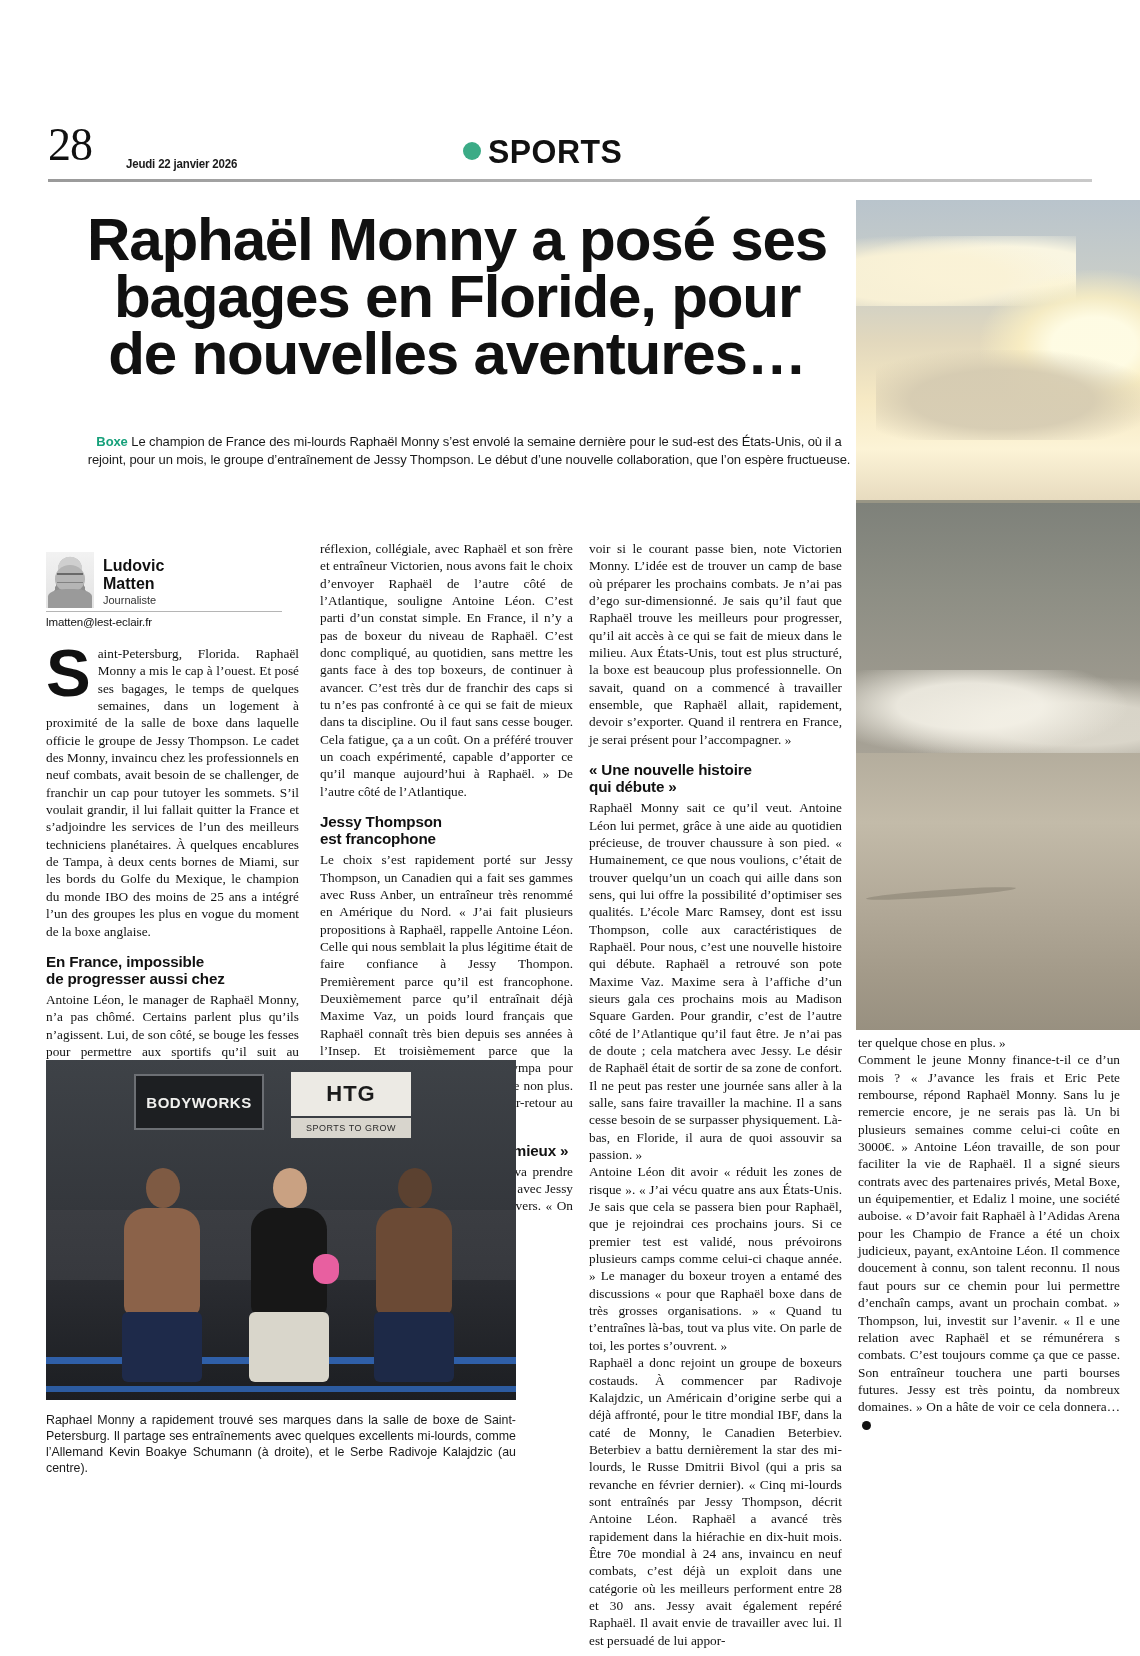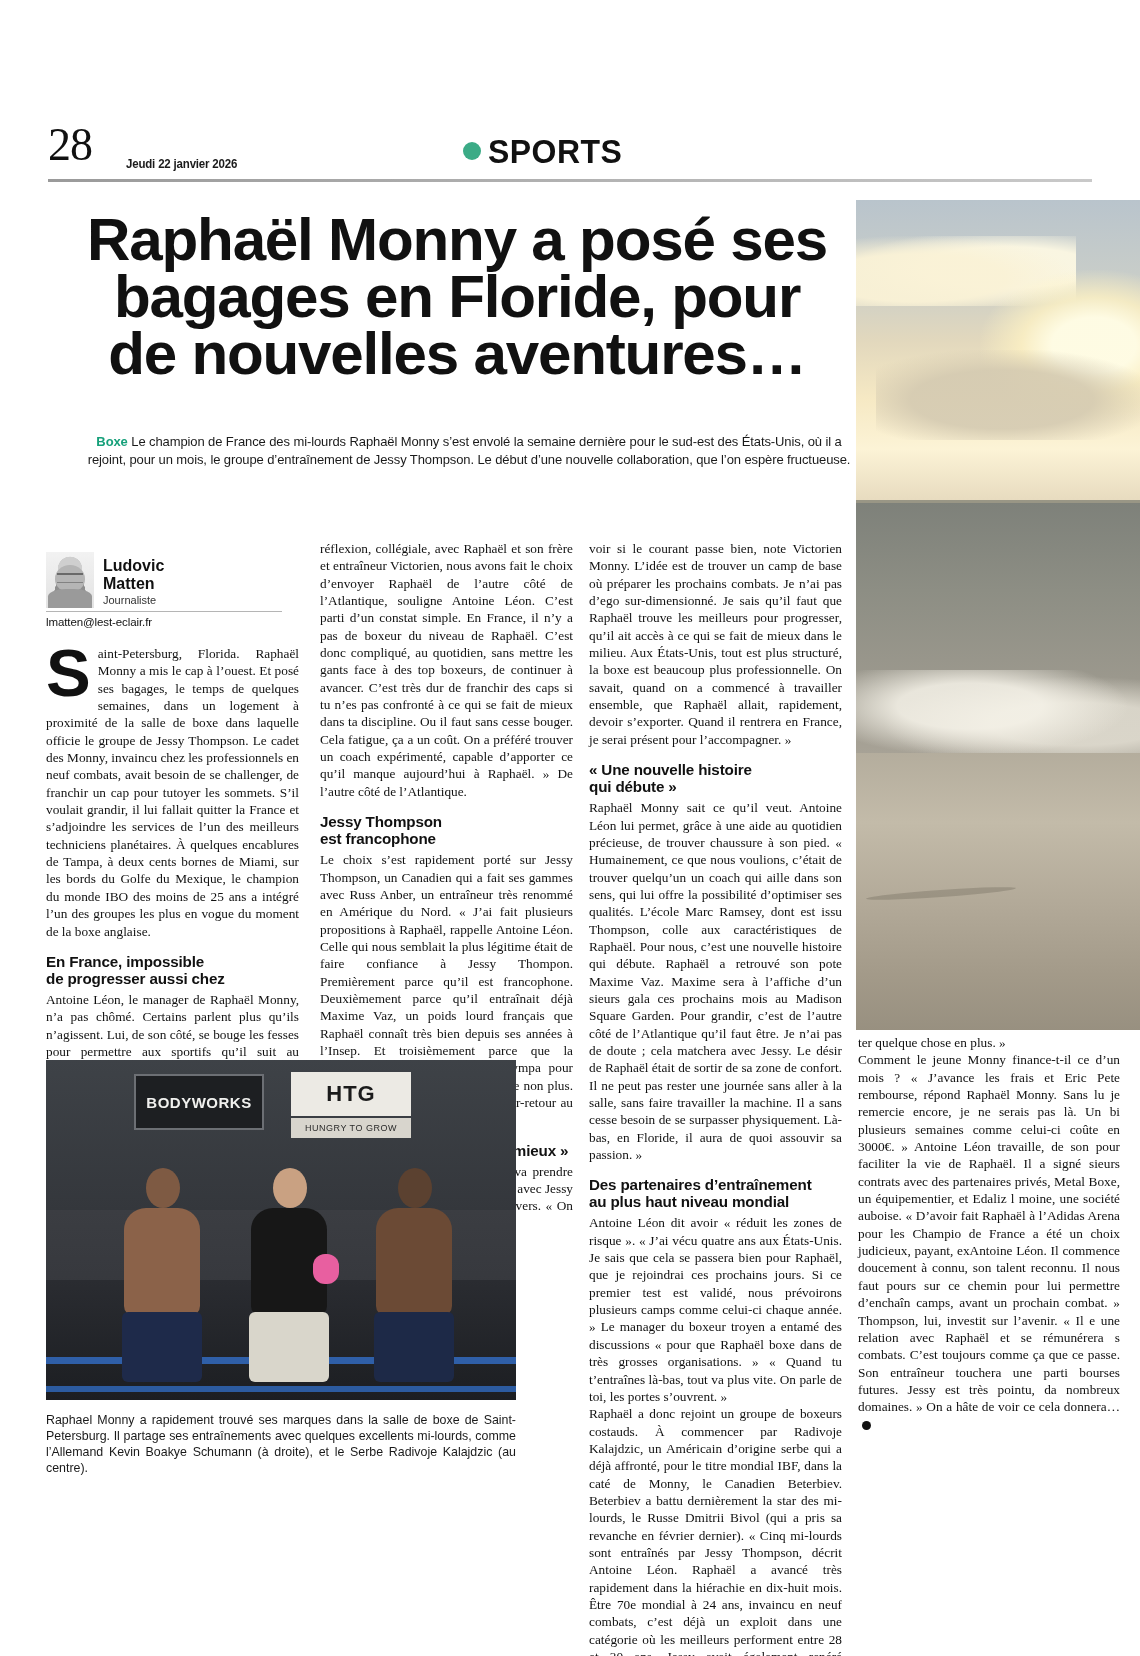--- a/index.html
+++ b/index.html
@@ -316,36 +316,34 @@
     <p><span>Le choix s’est rapidement porté sur Jessy Thompson, un Canadien qui a fait ses gammes avec Russ Anber, un entraîneur très renommé en Amérique du Nord. </span><span class="it">« J’ai fait plusieurs propositions à Raphaël, </span><span>rappelle Antoine Léon. </span><span class="it">Celle qui nous semblait la plus légitime était de faire confiance à Jessy Thompon. Premièrement parce qu’il est francophone. Deuxièmement parce qu’il entraînait déjà Maxime Vaz, un poids lourd français que Raphaël connaît très bien depuis ses années à l’Insep. Et troisièmement parce que la Floride… c’est un endroit très sympa pour vivre, une solution pas trop onéreuse non plus. On peut se loger facilement et l’aller-retour au départ de Paris coûte 400 £. »</span></p>
     <div class="subhead" style="white-space:pre-line">Lui offrir « ce qui se fait de mieux »</div>
     <p><span>Pendant un mois, Raphaël Monny va prendre ses marques, commencer à travailler avec Jessy Thompson, découvrir un nouvel univers. </span><span class="it">« On va</span></p>
   </div>
 
   <div class="col col3">
     <p><span class="it">voir si le courant passe bien, </span><span>note Victorien Monny. </span><span class="it">L’idée est de trouver un camp de base où préparer les prochains combats. Je n’ai pas d’ego sur-dimensionné. Je sais qu’il faut que Raphaël trouve les meilleurs pour progresser, qu’il ait accès à ce qui se fait de mieux dans le milieu. Aux États-Unis, tout est plus structuré, la boxe est beaucoup plus professionnelle. On savait, quand on a commencé à travailler ensemble, que Raphaël allait, rapidement, devoir s’exporter. Quand il rentrera en France, je serai présent pour l’accompagner. »</span></p>
     <div class="subhead" style="white-space:pre-line">« Une nouvelle histoire
 qui débute »</div>
     <p><span>Raphaël Monny sait ce qu’il veut. Antoine Léon lui permet, grâce à une aide au quotidien précieuse, de trouver chaussure à son pied. </span><span class="it">« Humainement, ce que nous voulions, c’était de trouver quelqu’un un coach qui aille dans son sens, qui lui offre la possibilité d’optimiser ses qualités. L’école Marc Ramsey, dont est issu Thompson, colle aux caractéristiques de Raphaël. Pour nous, c’est une nouvelle histoire qui débute. </span><span>Raphaël a retrouvé son pote Maxime Vaz. Maxime sera à l’affiche d’un sieurs gala ces prochains mois au Madison Square Garden. </span><span class="it">Pour grandir, c’est de l’autre côté de l’Atlantique qu’il faut être. Je n’ai pas de doute ; cela matchera avec Jessy. Le désir de Raphaël était de sortir de sa zone de confort. Il ne peut pas rester une journée sans aller à la salle, sans faire travailler la machine. Il a sans cesse besoin de se surpasser physiquement. Là-bas, en Floride, il aura de quoi assouvir sa passion. »</span></p>
-    <div class="subhead" style="white-space:pre-line">Des partenaires d’entraînement
-au plus haut niveau mondial</div>
     <p><span>Antoine Léon dit avoir </span><span class="it">« réduit les zones de risque »</span><span>. </span><span class="it">« J’ai vécu quatre ans aux États-Unis. Je sais que cela se passera bien pour Raphaël, que je rejoindrai ces prochains jours. Si ce premier test est validé, nous prévoirons plusieurs camps comme celui-ci chaque année. »</span><span> Le manager du boxeur troyen a entamé des discussions </span><span class="it">« pour que Raphaël boxe dans de très grosses organisations. » « Quand tu t’entraînes là-bas, tout va plus vite. On parle de toi, les portes s’ouvrent. »</span></p>
     <p><span>Raphaël a donc rejoint un groupe de boxeurs costauds. À commencer par Radivoje Kalajdzic, un Américain d’origine serbe qui a déjà affronté, pour le titre mondial IBF, dans la caté de Monny, le Canadien Beterbiev. Beterbiev a battu dernièrement la star des mi-lourds, le Russe Dmitrii Bivol (qui a pris sa revanche en février dernier). </span><span class="it">« Cinq mi-lourds sont entraînés par Jessy Thompson, </span><span>décrit Antoine Léon. </span><span class="it">Raphaël a avancé très rapidement dans la hiérachie en dix-huit mois. Être 70e mondial à 24 ans, invaincu en neuf combats, c’est déjà un exploit dans une catégorie où les meilleurs performent entre 28 et 30 ans. Jessy avait également repéré Raphaël. Il avait envie de travailler avec lui. Il est persuadé de lui appor-</span></p>
   </div>
 
   <div class="col col4">
     <p class="it">ter quelque chose en plus. »</p>
     <p><span>Comment le jeune Monny finance-t-il ce d’un mois ? </span><span class="it">« J’avance les frais et Eric Pete rembourse, </span><span>répond Raphaël Monny. </span><span class="it">Sans lu je remercie encore, je ne serais pas là. Un bi plusieurs semaines comme celui-ci coûte en 3000€. »</span><span> Antoine Léon travaille, de son pour faciliter la vie de Raphaël. Il a signé sieurs contrats avec des partenaires privés, Metal Boxe, un équipementier, et Edaliz l moine, une société auboise. </span><span class="it">« D’avoir fait Raphaël à l’Adidas Arena pour les Champio de France a été un choix judicieux, payant, ex</span><span>Antoine Léon. </span><span class="it">Il commence doucement à connu, son talent reconnu. Il nous faut pours sur ce chemin pour lui permettre d’enchaîn camps, avant un prochain combat. »</span><span> Thompson, lui, investit sur l’avenir. </span><span class="it">« Il e une relation avec Raphaël et se rémunérera s combats. C’est toujours comme ça que ce passe. Son entraîneur touchera une parti bourses futures. Jessy est très pointu, da nombreux domaines. »</span><span> On a hâte de voir ce cela donnera…</span><span class="endmark"></span></p>
   </div>
 
   <div class="photo photo-gym">
     <div class="wall"></div>
     <div class="banner1">BODYWORKS</div>
     <div class="banner2">HTG</div>
-    <div class="banner2s">HUNGRY TO GROW</div>
+    <div class="banner2s">SPORTS TO GROW</div>
     <div class="ring"></div>
     <div class="rope"></div>
     <div class="rope2"></div>
     <div class="fig fig1">
       <div class="head"></div>
       <div class="torso"></div>
       <div class="shorts"></div>
     </div>
     <div class="fig fig2">
       <div class="head"></div>

